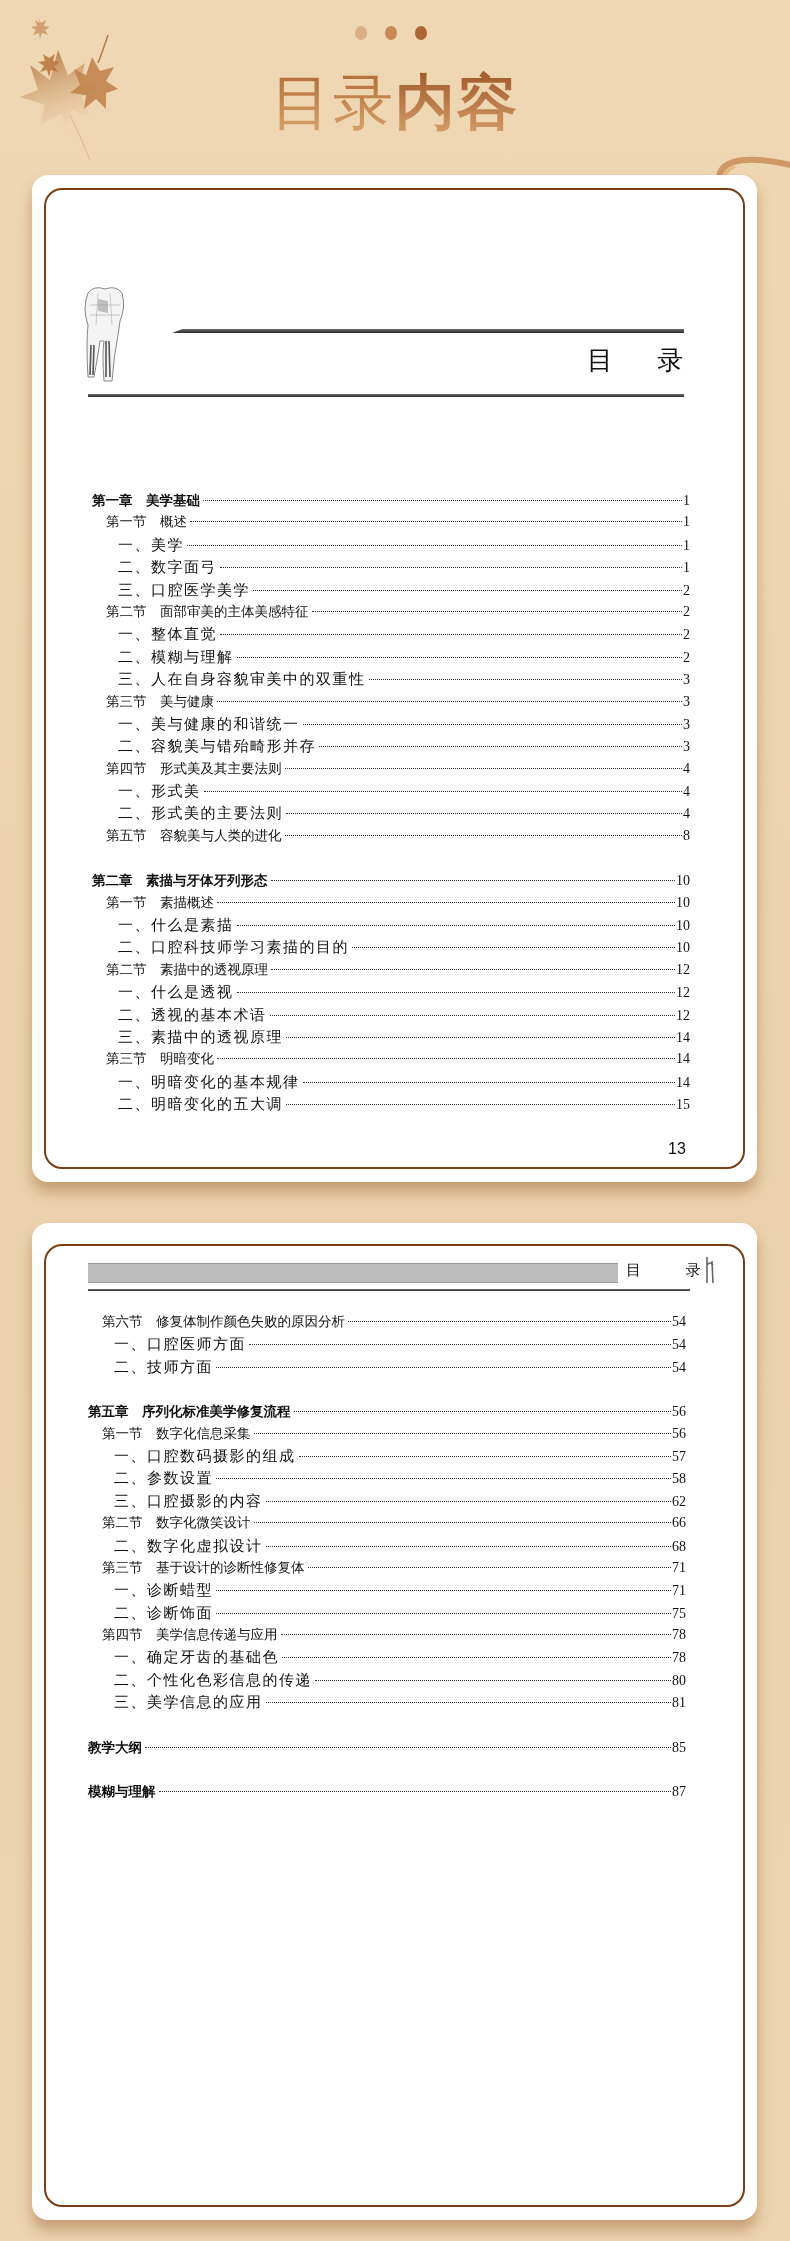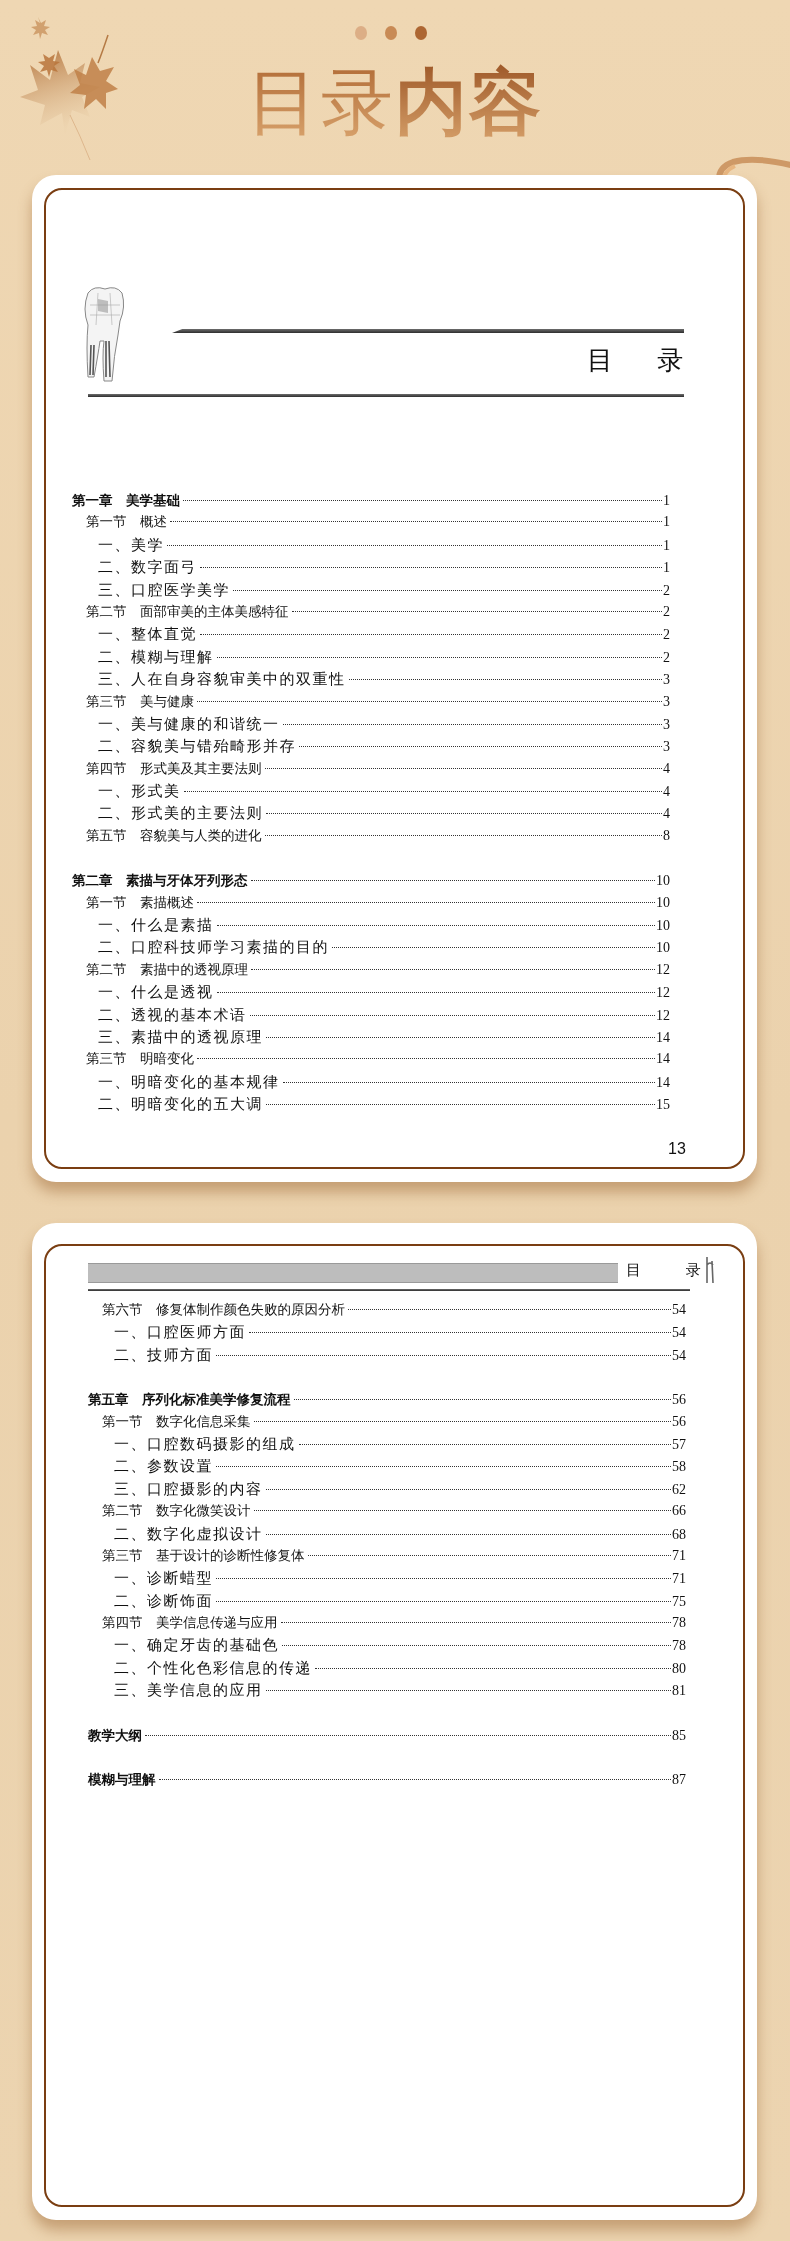--- a/index.html
+++ b/index.html
@@ -1,26 +1,26 @@
 <!DOCTYPE html>
 <html><head>
 <meta charset="utf-8">
 <style>
   html,body{margin:0;padding:0;}
   body{width:790px;height:2241px;position:relative;overflow:hidden;
     background:#ecd3ae;font-family:"DejaVu Serif","Liberation Serif",serif;color:#111;}
   .bg-grad{position:absolute;inset:0;background:linear-gradient(180deg,#efd7b3 0%,#ebd2ad 50%,#ecd4b0 100%);}
   .dots{position:absolute;left:355px;top:26px;display:flex;gap:18px;}
   .dot{width:12px;height:14px;border-radius:50%;}
-  .title{position:absolute;left:0;width:790px;top:62px;text-align:center;font-family:"DejaVu Sans","Liberation Sans",sans-serif;font-size:72px;letter-spacing:2px;line-height:80px;}
+  .title{position:absolute;left:0;width:790px;top:62px;text-align:center;font-family:"DejaVu Sans","Liberation Sans",sans-serif;font-size:60px;letter-spacing:2px;line-height:80px;}
   .title .light{font-weight:300;background:linear-gradient(180deg,#b06a35,#d9a46e);-webkit-background-clip:text;background-clip:text;color:transparent;}
   .title .bold{font-weight:bold;background:linear-gradient(180deg,#9c5626,#d6a06a);-webkit-background-clip:text;background-clip:text;color:transparent;}
   .leaves{position:absolute;left:10px;top:5px;width:160px;height:160px;}
   .curl{position:absolute;left:715px;top:148px;width:80px;height:40px;}
-  .card{position:absolute;left:32px;width:725px;background:#fff;border-radius:24px;
+  .card{position:absolute;left:32px;width:725px;background:#fff;border-radius:16px;
     box-shadow:0 10px 14px rgba(150,95,45,0.45);}
   .inner{position:absolute;left:12px;right:12px;border:2px solid #7a3e12;border-radius:18px;border-top-width:2px;}
   .toc{position:absolute;left:88px;width:598px;}
   .row{position:relative;height:22.4px;line-height:22.4px;font-size:13.5px;display:flex;align-items:baseline;white-space:nowrap;}
   .row .lbl{flex:0 0 auto;padding-right:2px;}
   .row .lead{flex:1 1 auto;border-bottom:1.5px dotted #333;margin:0 1px;transform:translateY(-4px);height:0;}
   .row .pg{flex:0 0 auto;font-family:"Liberation Serif","DejaVu Serif",serif;font-size:14px;}
   .lvl-chapter .lbl{font-family:"DejaVu Sans","Liberation Sans",sans-serif;font-weight:bold;font-size:13.5px;}
   .lvl-section .lbl{padding-left:14px;font-family:Liberation Sans, sans-serif;}
   .lvl-item .lbl{padding-left:26px;font-size:15px;letter-spacing:1.5px;}
@@ -72,21 +72,21 @@
   <svg style="position:absolute;left:48px;top:110px;width:50px;height:100px;" viewBox="0 0 50 100">
     <path d="M8 8 Q14 0 25 4 Q36 0 42 8 Q46 22 40 36 L38 50 Q34 70 32 96 L24 96 Q22 70 24 56 L20 56 Q18 70 14 92 L8 92 Q6 60 8 40 Q2 24 8 8 Z" fill="#f4f4f4" stroke="#888" stroke-width="1"></path>
     <path d="M10 20 L40 20 M10 30 L40 30 M18 8 L16 40 M30 8 L32 40" stroke="#aaa" stroke-width="0.6"></path>
     <path d="M18 14 L28 16 L28 28 L18 26 Z" fill="#999" opacity="0.6"></path>
     <path d="M26 56 L26 92 M29 56 L30 92 M11 60 L10 90 M14 60 L13 90" stroke="#555" stroke-width="1.6"></path>
   </svg>
   <div class="hdr-line" style="left:140px;top:154px;width:512px;height:4px;clip-path:polygon(2% 0,100% 0,100% 100%,0 100%);"></div>
   <div class="hdr-title" style="left:555px;top:168px;">目 录</div>
   <div class="hdr-line" style="left:56px;top:219px;width:596px;height:3px;"></div>
 
-  <div class="toc" id="toc1" style="left:40px;top:314px;">
+  <div class="toc" id="toc1" style="left:60px;top:314px;">
       <div class="row lvl-chapter">
     <span class="lbl">第一章　美学基础</span>
     <span class="lead"></span>
     <span class="pg">1</span>
   </div>
       <div class="row lvl-section">
     <span class="lbl">第一节　概述</span>
     <span class="lead"></span>
     <span class="pg">1</span>
   </div>
@@ -224,21 +224,21 @@
 <div class="card" style="top:1223px;height:997px;">
   <div class="inner" style="top:21px;bottom:13px;"></div>
 
   <div class="hdr2-bar" style="left:56px;top:40px;width:530px;"></div>
   <div class="hdr2-title" style="left:594px;top:38px;">目 录</div>
   <svg style="position:absolute;left:672px;top:32px;width:12px;height:30px;" viewBox="0 0 12 30">
     <path d="M3 2 L3 28 M8 6 L9 28 M3 10 Q6 6 9 10" stroke="#666" stroke-width="1.6" fill="none"></path>
   </svg>
   <div class="hdr-line" style="left:56px;top:66px;width:602px;height:1.5px;"></div>
 
-  <div class="toc" id="toc2" style="left:56px;top:76px;text-align:right;">
+  <div class="toc" id="toc2" style="left:56px;top:88px;text-align:right;">
       <div class="row lvl-section">
     <span class="lbl">第六节　修复体制作颜色失败的原因分析</span>
     <span class="lead"></span>
     <span class="pg">54</span>
   </div>
       <div class="row lvl-item">
     <span class="lbl">一、口腔医师方面</span>
     <span class="lead"></span>
     <span class="pg">54</span>
   </div>

